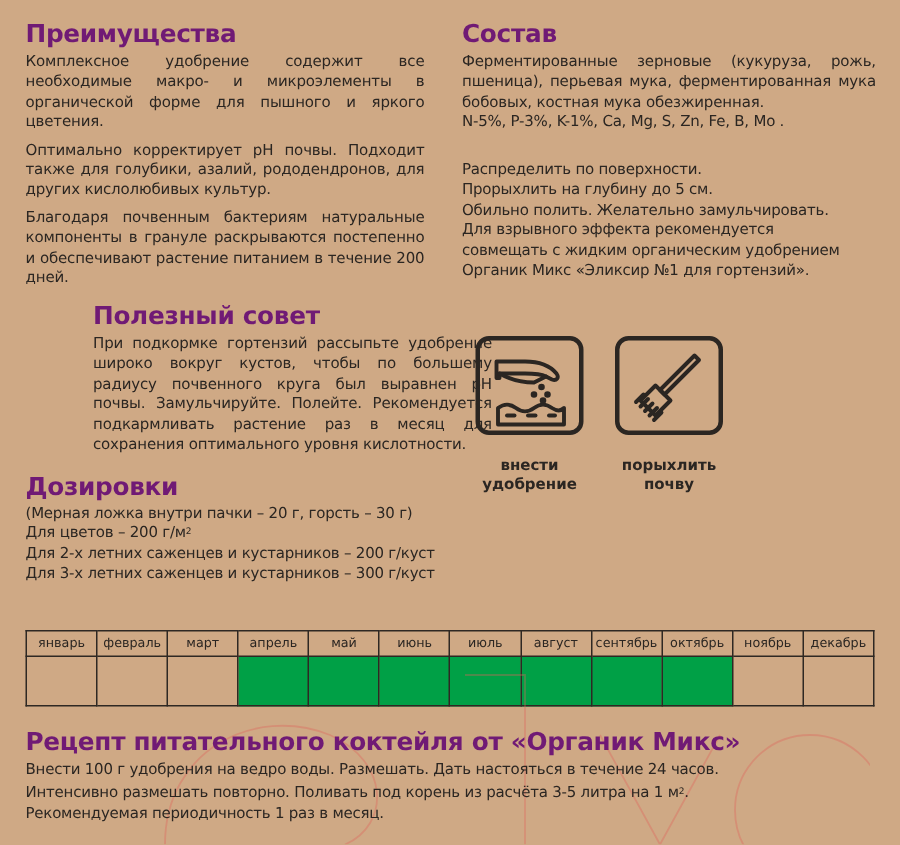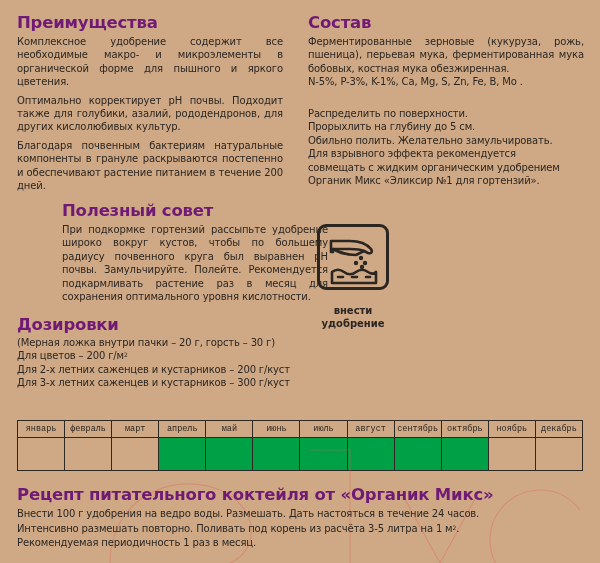--- a/index.html
+++ b/index.html
@@ -40,21 +40,21 @@
     border:3px solid #2b2622; border-radius:9px; box-sizing:border-box;
     position:relative;
   }
   .icon-box svg { position:absolute; left:0; top:0; width:100%; height:100%; }
   .icon-label {
     margin-top:14px; font-weight:bold; font-size:10px; line-height:13px; color:#2b2622;
   }
 
   table.cal {
     position:absolute; left:17px; top:420px; width:566px;
-    border-collapse:collapse; table-layout:fixed;font-family:Liberation Mono, monospace;
+    border-collapse:collapse; table-layout:fixed;
   }
   table.cal td {
     border:1.5px solid #2e2823; padding:0; text-align:center;
   }
   table.cal tr.head td { height:16px; font-size:8.5px; color:#2b2622; }
   table.cal tr.body td { height:32px; }
   table.cal td.active { background:#00a046; }
 
   .sec-recipe { position:absolute; left:17px; top:484px; width:570px; }
   .sec-recipe h2 { font-size:16.5px; margin-bottom:1px; }
@@ -117,20 +117,37 @@
         <circle cx="36" cy="36" r="0.9" fill="#2b2622"></circle>
         <circle cx="45" cy="36" r="0.9" fill="#2b2622"></circle>
         <circle cx="42" cy="40" r="0.9" fill="#2b2622"></circle>
       </svg>
     </div>
     <div class="icon-label">
       <div>внести</div>
       <div>удобрение</div>
     </div>
   </div>
+  <div class="icon-item" style="left:93px;">
+    <div class="icon-box">
+      <svg viewBox="0 0 66 60" fill="none" stroke="#2b2622" stroke-width="2.6" stroke-linejoin="round" stroke-linecap="round">
+        <path d="M50 10 L53 13 L30 36 L27 33 Z"></path>
+        <path d="M24 30 L34 40 L24 50 L14 40 Z"></path>
+        <line x1="16" y1="36" x2="11" y2="41"></line>
+        <line x1="19" y1="39" x2="14" y2="44"></line>
+        <line x1="22" y1="42" x2="17" y2="47"></line>
+        <line x1="25" y1="45" x2="20" y2="50"></line>
+        <line x1="28" y1="48" x2="23" y2="53"></line>
+      </svg>
+    </div>
+    <div class="icon-label">
+      <div>порыхлить</div>
+      <div>почву</div>
+    </div>
+  </div>
 </div>
 
 <table class="cal">
   <tbody>
       <tr class="head">
     <td>январь</td>
     <td>февраль</td>
     <td>март</td>
     <td>апрель</td>
     <td>май</td>

